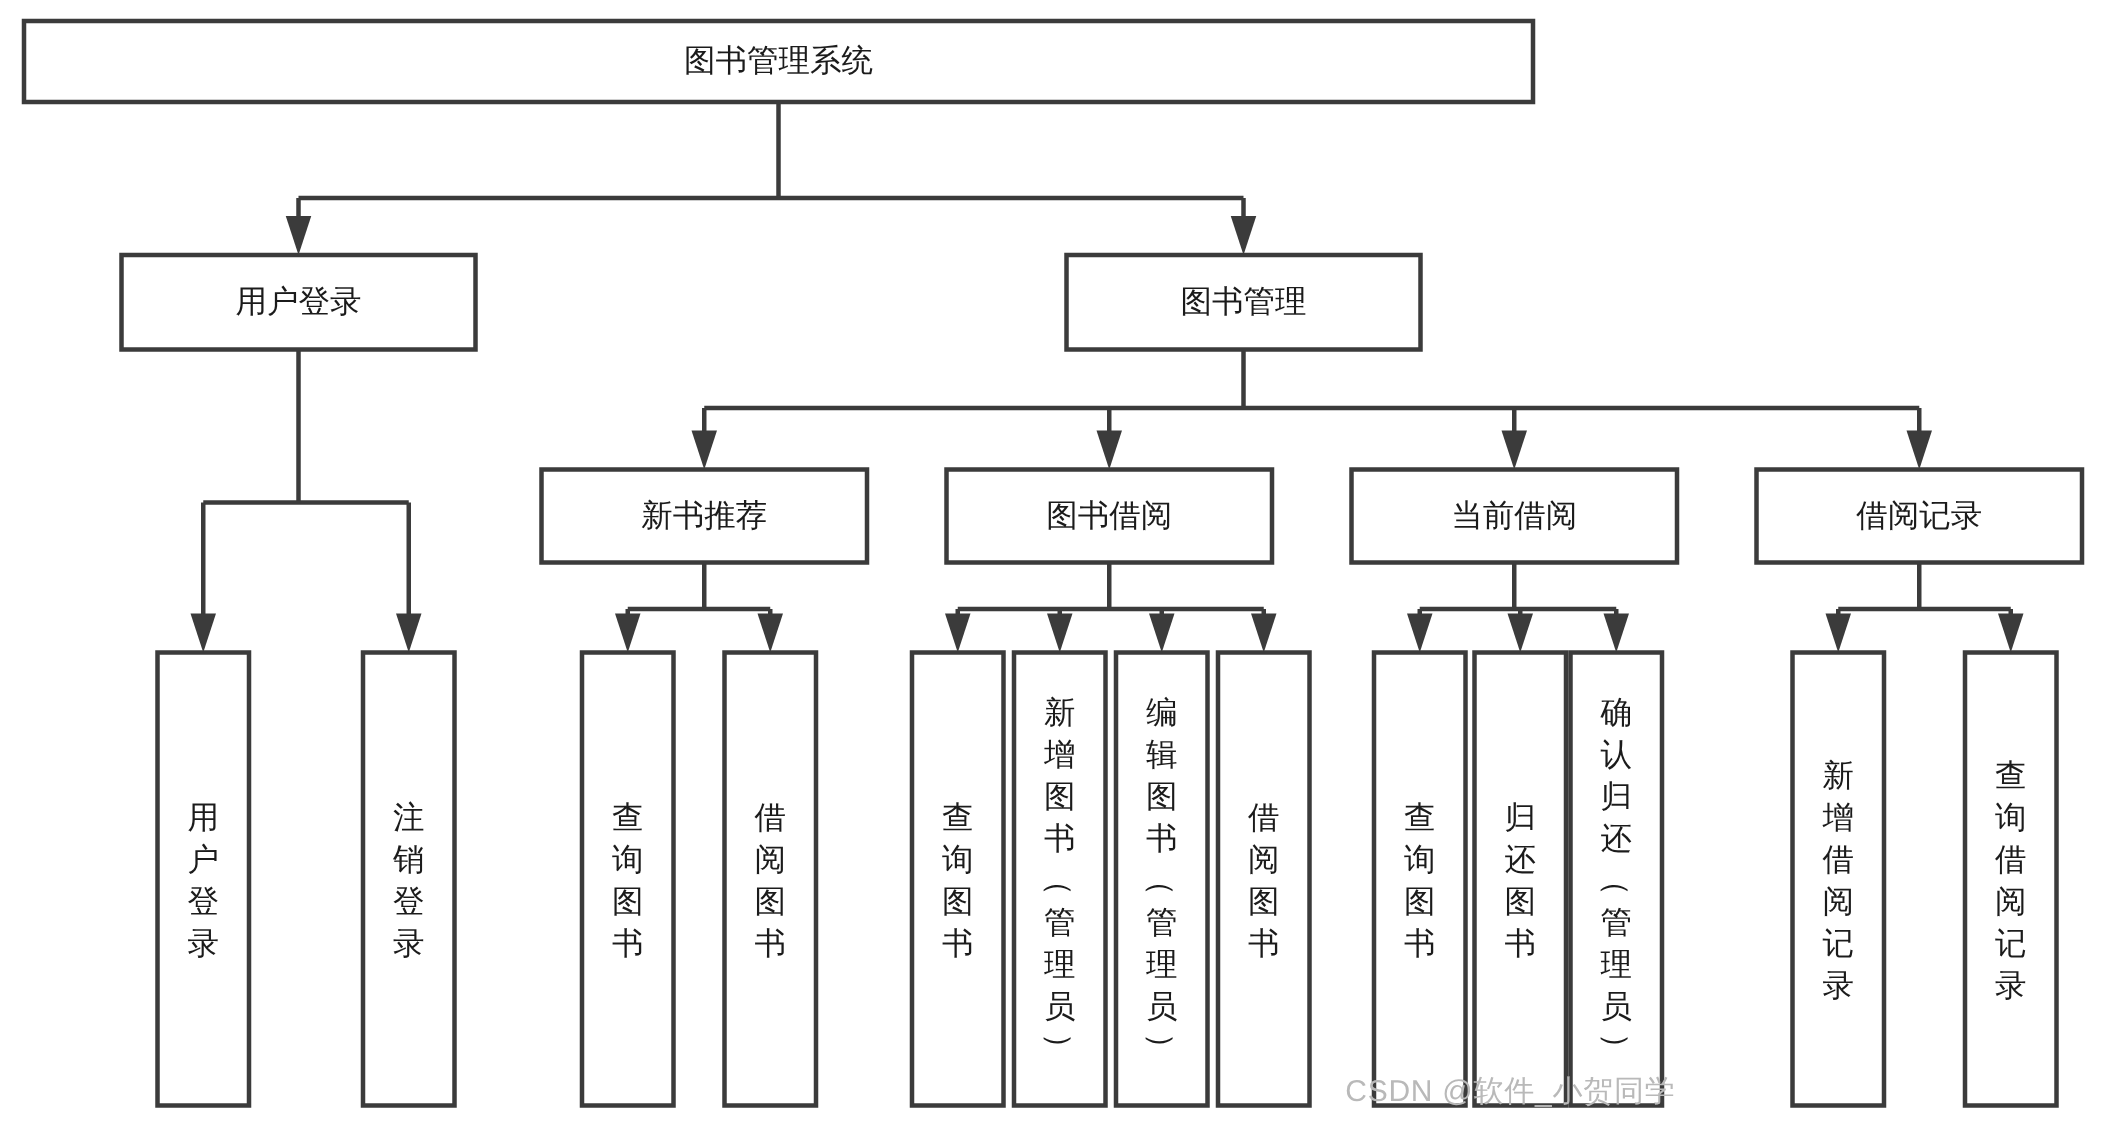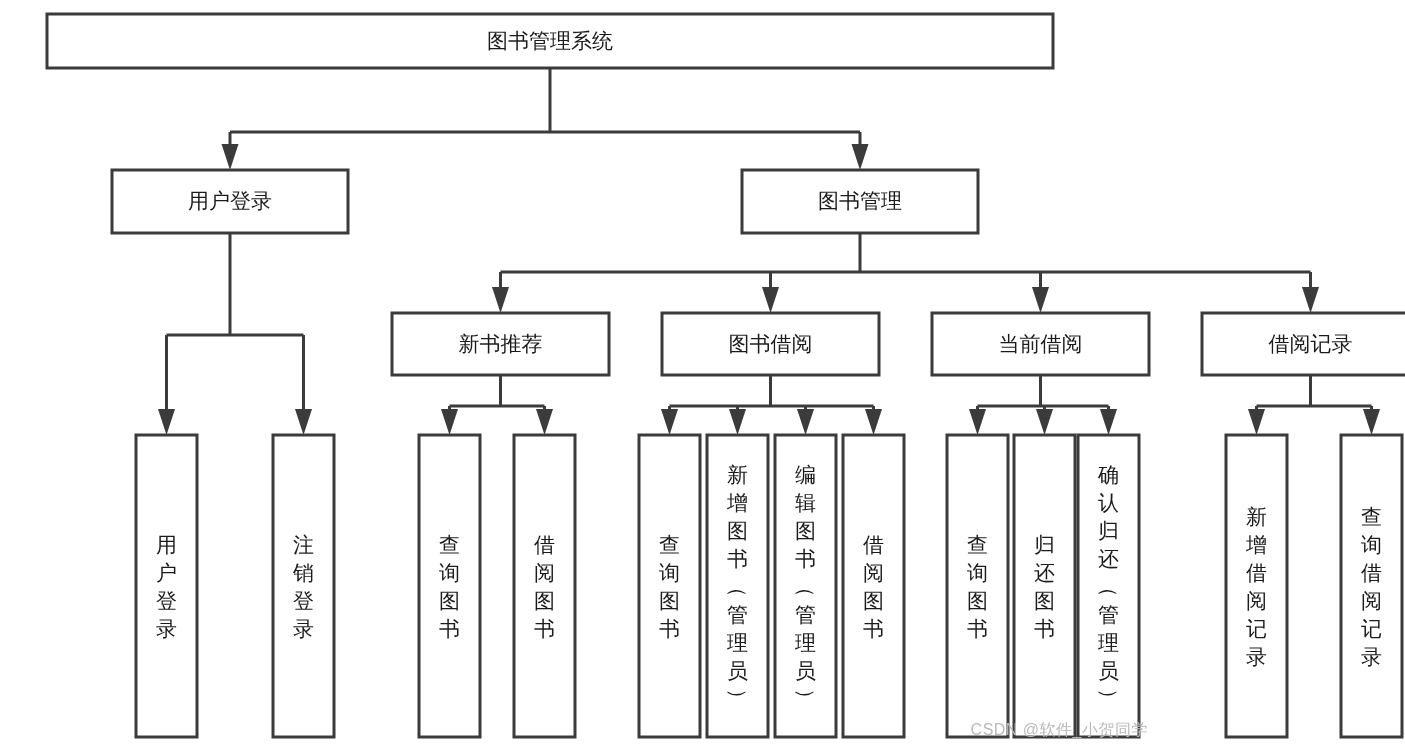--- a/index.html
+++ b/index.html
@@ -13,21 +13,20 @@
     font-family: "Liberation Sans", "DejaVu Sans", sans-serif;
     overflow: hidden;
     position: relative;
   }
   #diagram-root {
     position: absolute;
     left: 0;
     top: 0;
     width: 1125px;
     height: 747px;
-    padding-left: 31px;
   }
   svg.flow {
     display: block;
     width: 1405px;
     height: 747px;
   }
   .node-rect {
     fill: #ffffff;
     stroke: #3b3b3b;
     stroke-width: 3;
@@ -53,21 +52,21 @@
     font-family: "Liberation Sans", "DejaVu Sans", sans-serif;
     font-size: 21px;
     fill: #1b1b1b;
     text-anchor: middle;
   }
   .watermark {
     position: absolute;
     right: 8px;
     bottom: 6px;
     color: #b9b9b9;
-    font-size: 16px;
+    font-size: 20px;
     font-family: "Liberation Sans", "DejaVu Sans", sans-serif;
     letter-spacing: 0.5px;
     white-space: nowrap;
     user-select: none;
   }
 </style>
 </head>
 <body>
 
 <div id="diagram-root">

